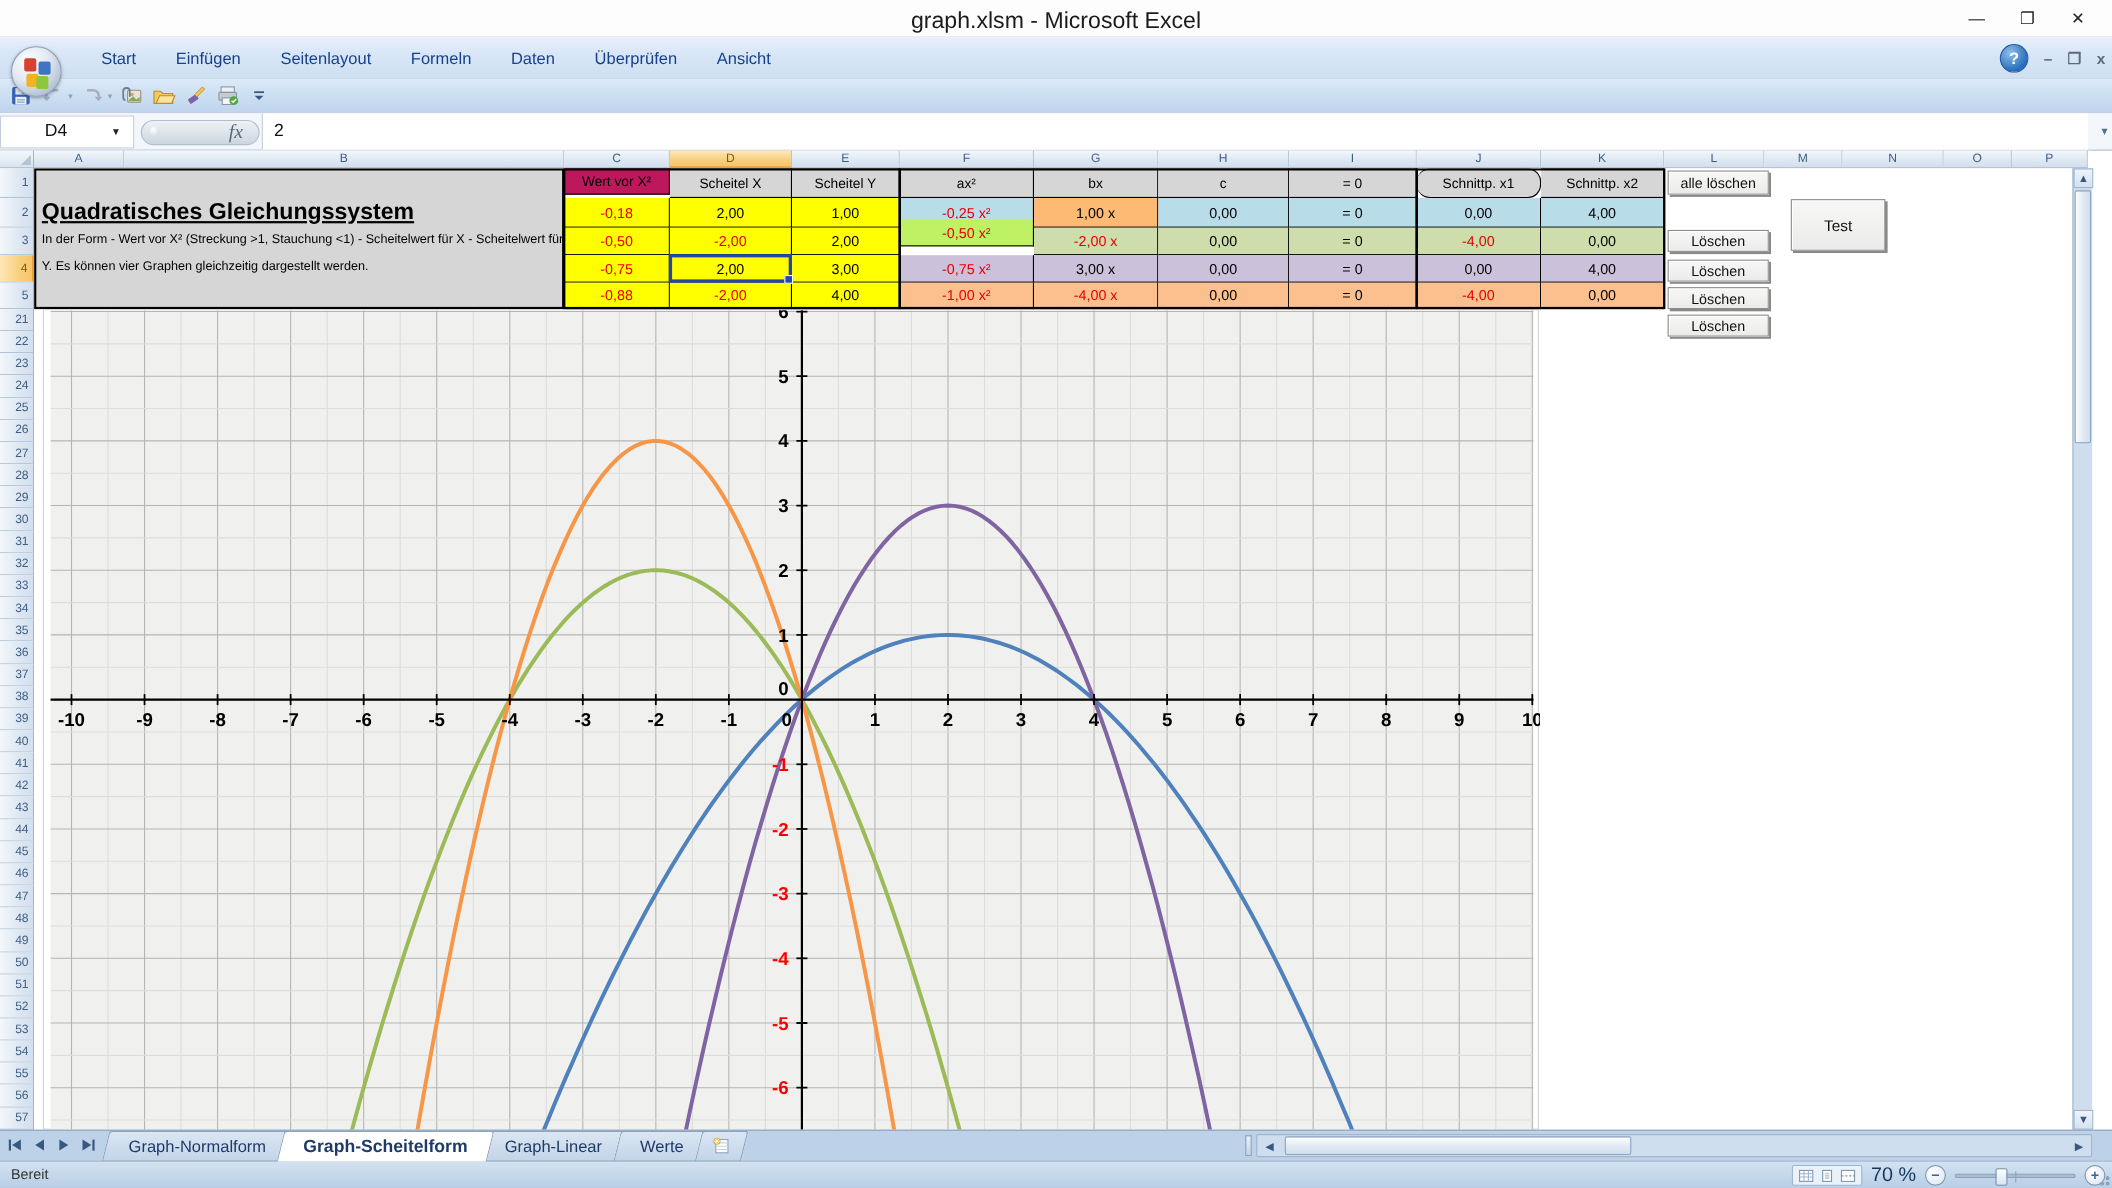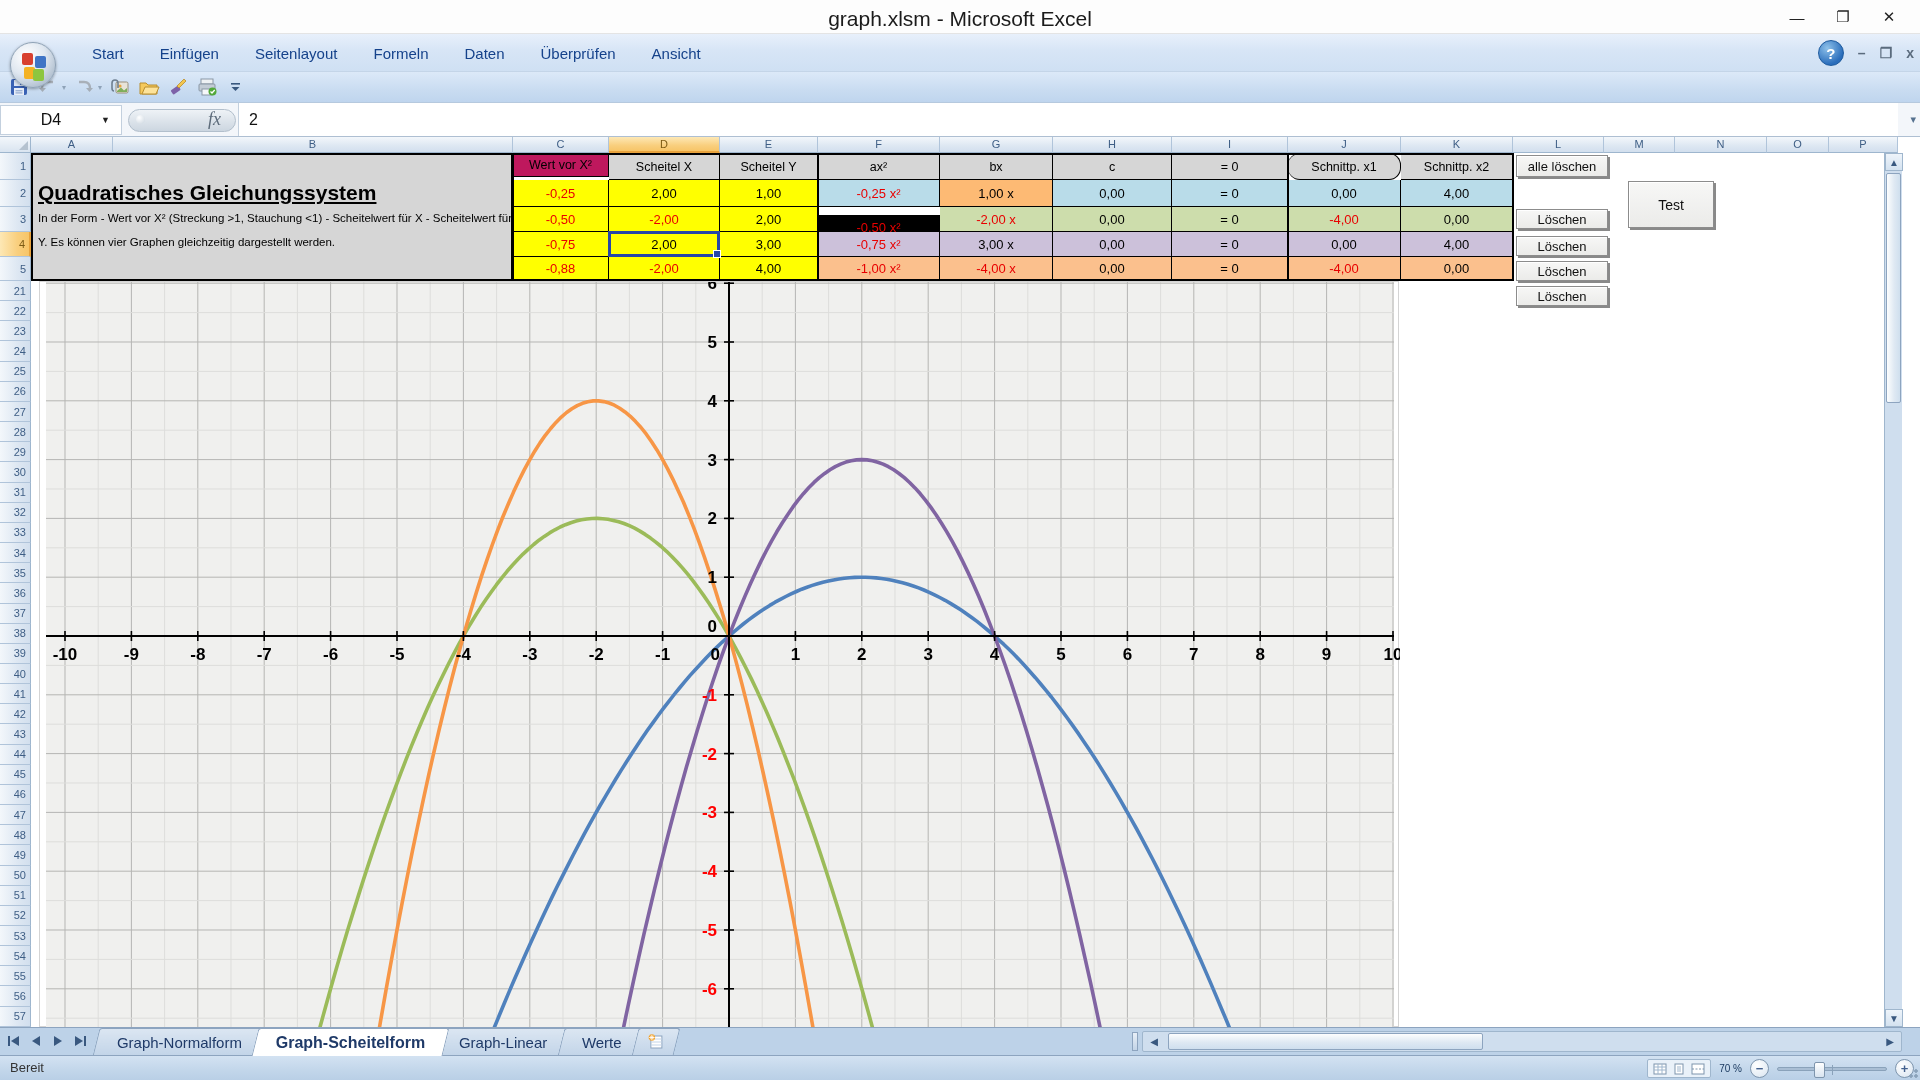--- a/index.html
+++ b/index.html
@@ -101,21 +101,21 @@
   .v-arrow { position:absolute; left:0; width:18px; height:18px; display:flex; align-items:center; justify-content:center; font-size:10px; color:#39587f; background:linear-gradient(#eef4fa,#d4e2f0); border:1px solid #9fb6cd; }
   .v-thumb { position:absolute; left:1px; top:20px; width:15px; height:230px; background:linear-gradient(90deg,#fdfefe,#dfe9f3 55%,#cfdfee); border:1px solid #8da4bf; border-radius:2px; }
 
   
   .status-bar { position:absolute; left:0; top:1055px; width:100%; height:25px;
     background:linear-gradient(#d3e2f2,#c2d6ea 60%,#b9cfe6); border-top:1px solid #8da4bf; }
   .status-left { position:absolute; left:10px; top:4px; font-size:13px; color:#333; }
   .status-right { position:absolute; right:6px; top:0; height:25px; display:flex; align-items:center; gap:8px; }
   .view-group { display:flex; gap:1px; background:#e9f1f9; border:1px solid #9fb6cd; border-radius:2px; padding:1px 3px; }
   .view-btn { width:18px; height:15px; display:flex; align-items:center; justify-content:center; }
-  .zoom-label { font-size:10px; color:#17365d; }
+  .zoom-label { font-size:18px; color:#17365d; }
   .zoom-btn { width:19px; height:19px; border-radius:50%; background:radial-gradient(circle at 35% 30%,#ffffff,#d8e4f0); border:1px solid #7e95ad; color:#44618e; font-size:13px; font-weight:bold; display:flex; align-items:center; justify-content:center; }
   .zoom-track { position:relative; width:110px; height:4px; background:#a9bed4; border:1px solid #8aa2ba; border-radius:2px; }
   .zoom-tick { position:absolute; left:54px; top:-3px; width:1px; height:10px; background:#8aa2ba; }
   .zoom-thumb { position:absolute; left:36px; top:-6px; width:11px; height:16px; background:linear-gradient(#ffffff,#d8e4f0); border:1px solid #7e95ad; border-radius:2px; }
   .grip { position:absolute; right:1px; bottom:1px; width:14px; height:14px;
     background:
       radial-gradient(circle at 11px 11px, #8aa2ba 1.5px, transparent 2px),
       radial-gradient(circle at 6px 11px,  #8aa2ba 1.5px, transparent 2px),
       radial-gradient(circle at 11px 6px,  #8aa2ba 1.5px, transparent 2px); }
 </style>
@@ -475,21 +475,21 @@
         <div class="cell hdr" style="left: 1141px; top: 0px; width: 116px; height: 27px; background: rgb(214, 214, 214); font-size: 12.5px;">
           <span>= 0</span>
         </div>
         <div class="cell hdr" style="left: 1257px; top: 0px; width: 113px; height: 27px; background: rgb(214, 214, 214); font-size: 12.5px; border-radius: 12px;">
           <span>Schnittp. x1</span>
         </div>
         <div class="cell hdr" style="left: 1370px; top: 0px; width: 112px; height: 27px; background: rgb(214, 214, 214); font-size: 12.5px;">
           <span>Schnittp. x2</span>
         </div>
         <div class="cell" style="left: 482px; top: 27px; width: 96px; height: 27px; background: rgb(255, 255, 0);">
-          <span class="neg">-0,25</span>
+          <span class="neg">-0,18</span>
         </div>
         <div class="cell" style="left: 578px; top: 27px; width: 111px; height: 27px; background: rgb(255, 255, 0);">
           <span>2,00</span>
         </div>
         <div class="cell" style="left: 689px; top: 27px; width: 98px; height: 27px; background: rgb(255, 255, 0);">
           <span>1,00</span>
         </div>
         <div class="cell" style="left: 787px; top: 27px; width: 122px; height: 27px; background: rgb(185, 220, 233);">
           <span class="neg">-0,25 x²</span>
         </div>
@@ -510,21 +510,21 @@
         </div>
         <div class="cell" style="left: 482px; top: 54px; width: 96px; height: 25px; background: rgb(255, 255, 0);">
           <span class="neg">-0,50</span>
         </div>
         <div class="cell" style="left: 578px; top: 54px; width: 111px; height: 25px; background: rgb(255, 255, 0);">
           <span class="neg">-2,00</span>
         </div>
         <div class="cell" style="left: 689px; top: 54px; width: 98px; height: 25px; background: rgb(255, 255, 0);">
           <span>2,00</span>
         </div>
-        <div class="cell" style="left: 787px; top: 62px; width: 122px; height: 25px; background: #000000; text-align: right;">
+        <div class="cell" style="left: 787px; top: 46px; width: 122px; height: 25px; background: #bef264; text-align: right;">
           <span class="neg">-0,50 x²</span>
         </div>
         <div class="cell" style="left: 909px; top: 54px; width: 113px; height: 25px; background: rgb(205, 221, 172);">
           <span class="neg">-2,00 x</span>
         </div>
         <div class="cell" style="left: 1022px; top: 54px; width: 119px; height: 25px; background: rgb(205, 221, 172);">
           <span>0,00</span>
         </div>
         <div class="cell" style="left: 1141px; top: 54px; width: 116px; height: 25px; background: rgb(205, 221, 172);">
           <span>= 0</span>

